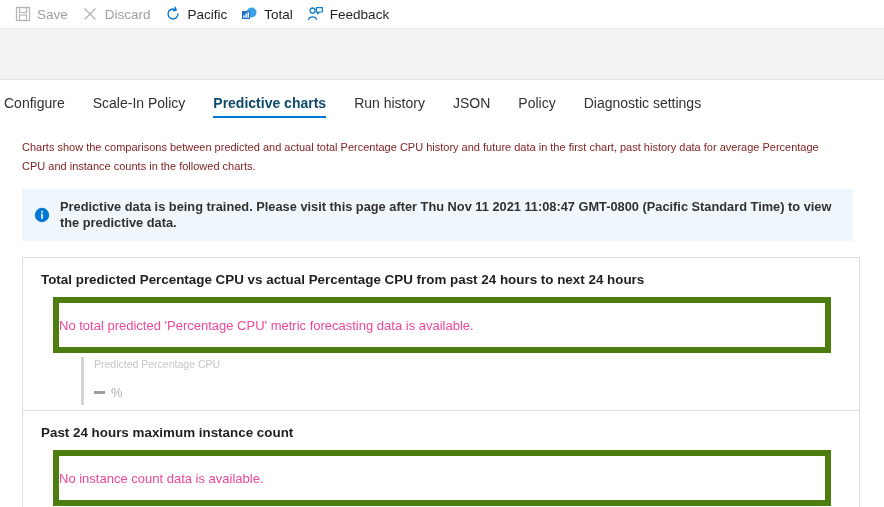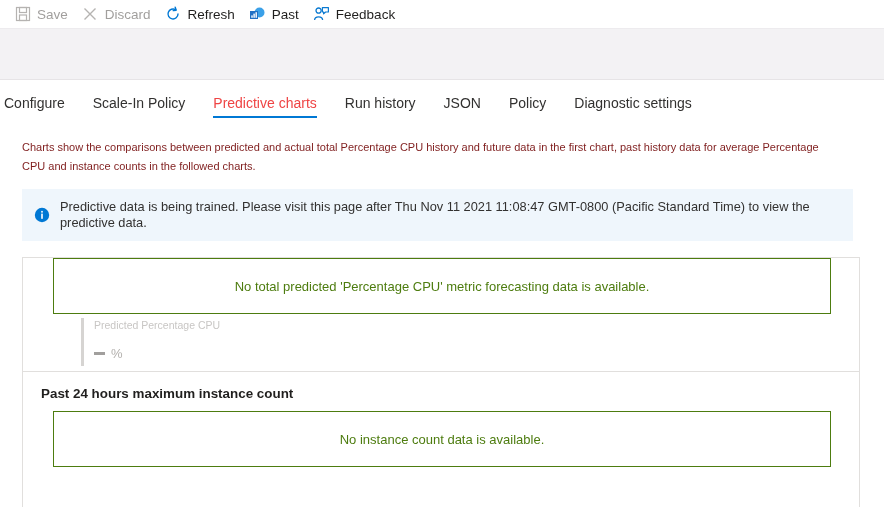--- a/index.html
+++ b/index.html
@@ -70,21 +70,21 @@
     position: relative;
     padding: 0 14px 8px 14px;
     font-size: 14px;
     color: #323130;
     cursor: pointer;
     white-space: nowrap;
     line-height: 18px;
     margin-top: 31px;
   }
   .tab:first-child { padding-left: 4px; }
-  .tab.active { font-weight: normal; color: #ef4444; }
+  .tab.active { font-weight: bold; color: #0c4a6e; }
   .tab.active::after {
     content: "";
     position: absolute;
     left: 14px; right: 14px; bottom: 2px;
     height: 2px;
     background: #0078d4;
   }
 
   
   .description {
@@ -98,20 +98,21 @@
   
   .info-banner {
     margin: 14px 31px 0 22px;
     background: #eff6fc;
     display: flex;
     align-items: center;
     gap: 10px;
     padding: 10px 12px;
     box-sizing: border-box;
     min-height: 36px;
+    font-weight: bold;
   }
   .info-ico {
     width: 16px; height: 16px;
     flex: 0 0 auto;
     display: inline-flex;
   }
   .info-text {
     font-size: 12.8px;
     color: #323130;
     line-height: 16px;
@@ -192,27 +193,26 @@
   }
 
   
   .nodata {
     position: absolute;
     left: 30px;
     right: 28px;
     top: 0;
     height: 54px;
     background: #ffffff;
-    border: 1px solid #4d7c0f;
-    box-sizing: border-box;
-    display: flex;
-    align-items: center;
-    justify-content: center;
+    border: 6px solid #4d7c0f;
+    box-sizing: border-box;
+    display: flex;
+    align-items: center;
     font-size: 13px;
-    color: #4d7c0f;
+    color: #ec4899;
   }
   .nodata.tall { height: 56px; }
 </style>
 </head>
 <body>
 
 <div class="commandbar">
 
   <div class="cmd-item disabled">
     <span class="cmd-ico">
@@ -234,34 +234,34 @@
     <span>Discard</span>
   </div>
 
   <div class="cmd-item enabled">
     <span class="cmd-ico">
       <svg width="16" height="16" viewBox="0 0 16 16">
         <path d="M13 8 A5 5 0 1 1 10.6 3.7" stroke="#0078d4" stroke-width="1.4" fill="none" stroke-linecap="round"></path>
         <path d="M10.2 1.2 L11.2 4.2 L8.2 4.6" stroke="#0078d4" stroke-width="1.4" fill="none" stroke-linecap="round" stroke-linejoin="round"></path>
       </svg>
     </span>
-    <span>Refresh</span>
+    <span>Pacific</span>
   </div>
 
   <div class="cmd-item enabled">
     <span class="cmd-ico">
       <svg width="17" height="17" viewBox="0 0 17 17">
         <circle cx="10.5" cy="6.5" r="5" fill="#3aa0e8"></circle>
         <rect x="1" y="5" width="8" height="8" fill="#1f6fc4"></rect>
         <rect x="2.3" y="9.4" width="1.4" height="2.4" fill="#ffffff"></rect>
         <rect x="4.4" y="7.6" width="1.4" height="4.2" fill="#ffffff"></rect>
         <rect x="6.5" y="6.2" width="1.4" height="5.6" fill="#ffffff"></rect>
       </svg>
     </span>
-    <span>Past</span>
+    <span>Total</span>
   </div>
 
   <div class="cmd-item enabled">
     <span class="cmd-ico">
       <svg width="17" height="17" viewBox="0 0 17 17">
         <circle cx="5.6" cy="4.6" r="2.6" fill="none" stroke="#0b7ad1" stroke-width="1.3"></circle>
         <path d="M1.6 14 C1.6 9.8 9.6 9.8 9.6 14" fill="none" stroke="#0b7ad1" stroke-width="1.3"></path>
         <path d="M9.4 1.6 H15.4 V6 H12.6 L10.6 7.8 V6 H9.4 Z" fill="none" stroke="#0b7ad1" stroke-width="1.2" stroke-linejoin="round"></path>
       </svg>
     </span>
@@ -291,20 +291,21 @@
       <rect x="7.2" y="6.6" width="1.6" height="5.2" fill="#ffffff"></rect>
       <rect x="7.2" y="3.9" width="1.6" height="1.7" fill="#ffffff"></rect>
     </svg>
   </span>
   <span class="info-text">Predictive data is being trained. Please visit this page after Thu Nov 11 2021 11:08:47 GMT-0800 (Pacific Standard Time) to view the predictive data.</span>
 </div>
 
 <div class="cards">
 
   <div class="card-section">
+    <div class="card-title">Total predicted Percentage CPU vs actual Percentage CPU from past 24 hours to next 24 hours</div>
 
     <div class="chart-area">
 
       <div class="ghost-gridline" style="top:30px;"></div>
       <div class="ghost ghost-xlabel">4:00 PM</div>
 
       <div class="ghost-legend-wrap">
         <div class="ghost-legend-title">Predicted Percentage CPU</div>
         <div class="ghost-legend-value">
           <span class="ghost-dash"></span>

